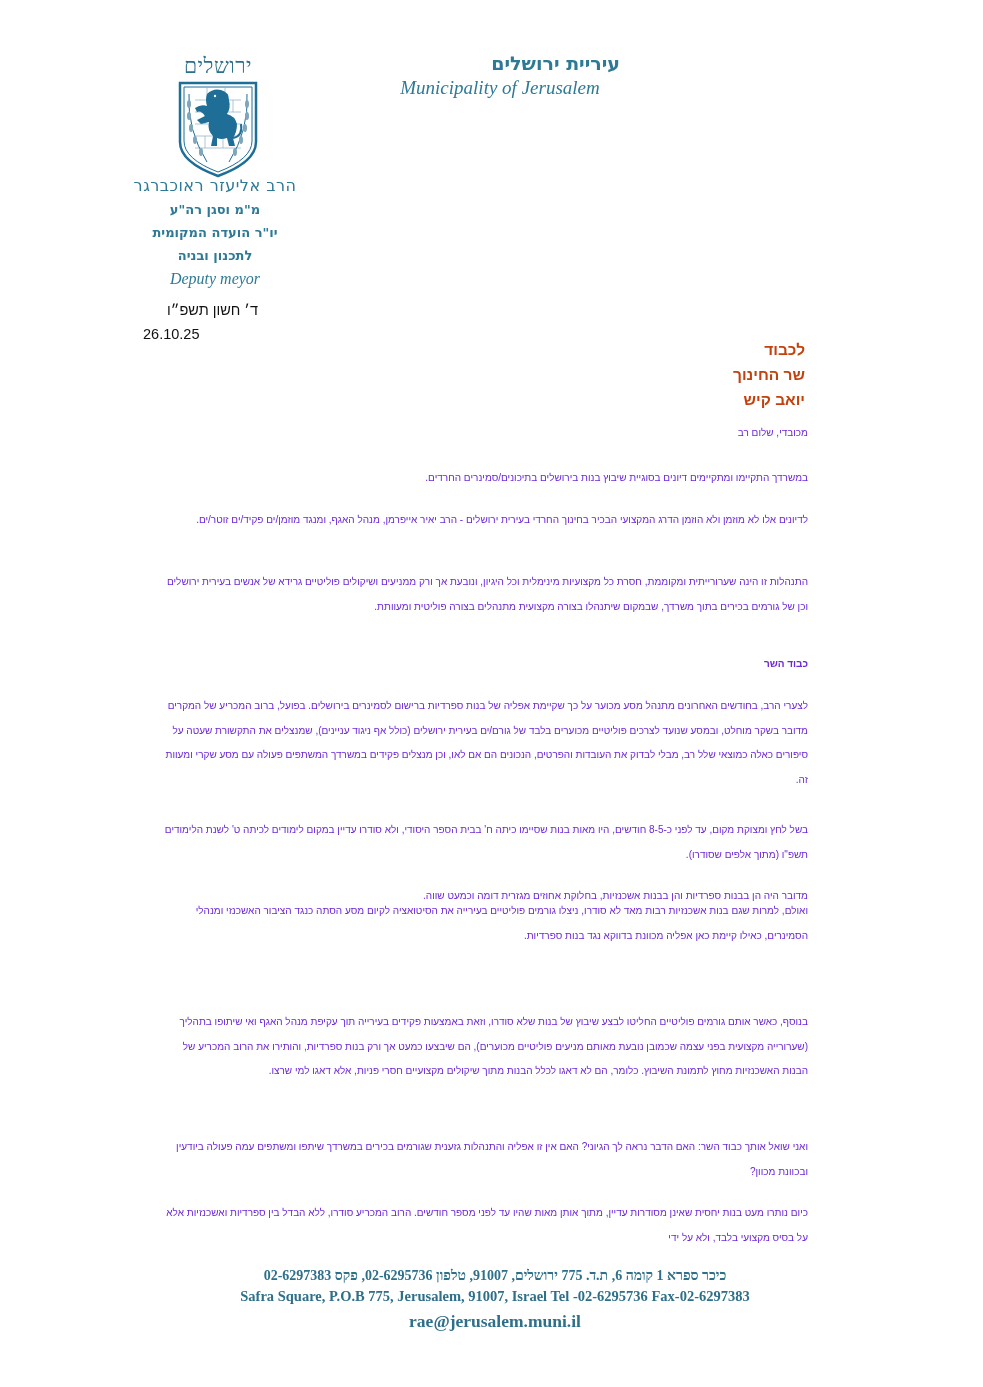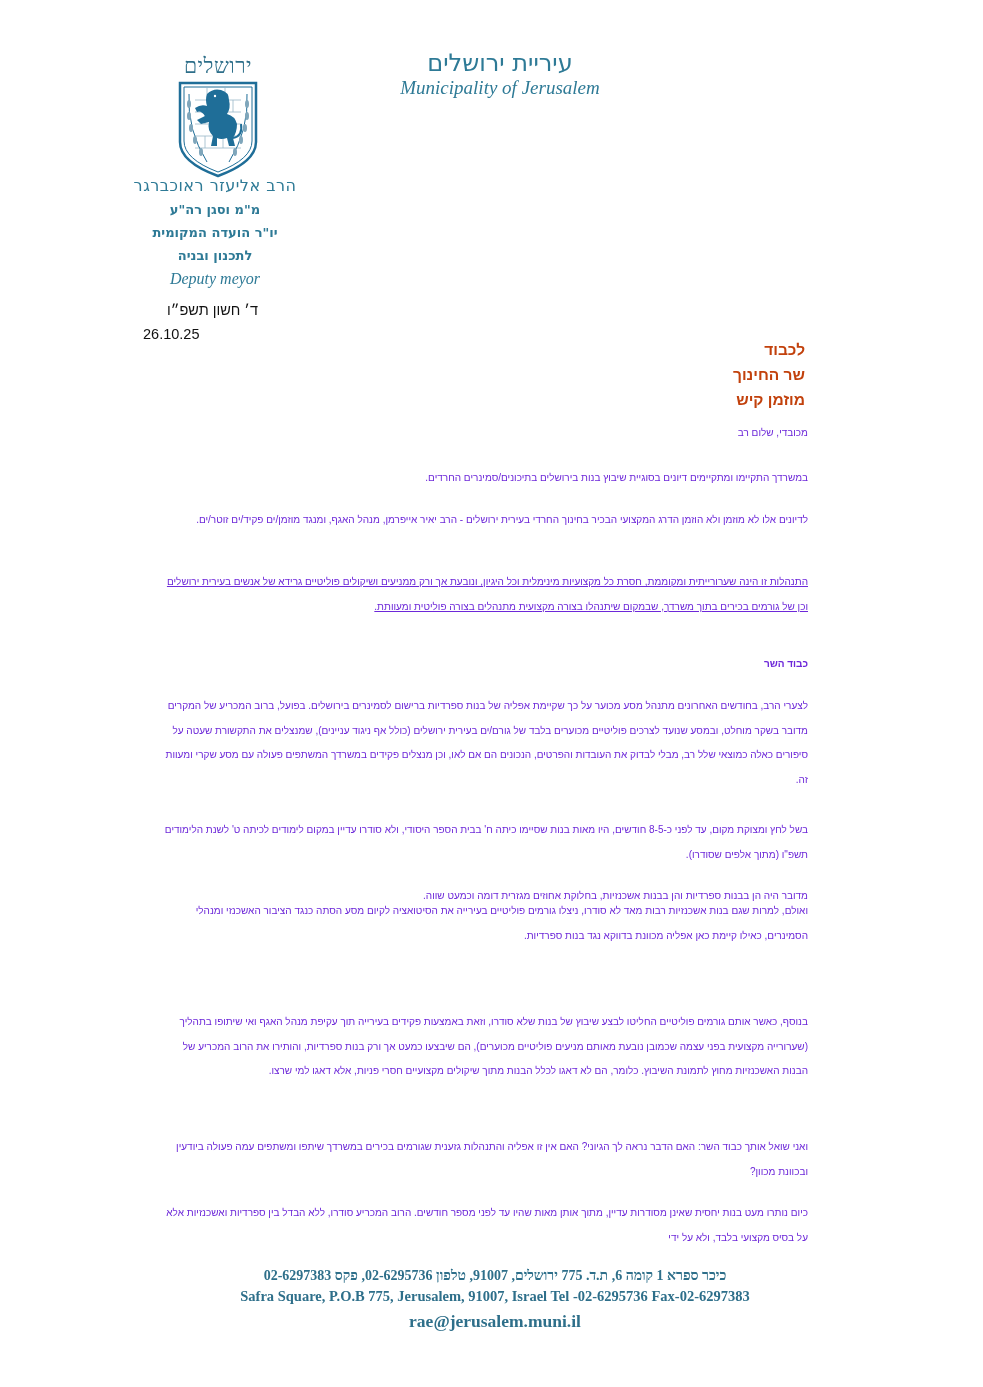--- a/index.html
+++ b/index.html
@@ -4,21 +4,21 @@
   <style>
     * { margin: 0; padding: 0; box-sizing: border-box; }
     html, body { width: 983px; height: 1387px; background: #ffffff; overflow: hidden; }
     body { position: relative; font-family: "Liberation Sans", "DejaVu Sans", sans-serif; color: #1a1a1a; }
 
     .emblem-wrap { position: absolute; left: 168px; top: 54px; width: 100px; text-align: center; }
     .emblem-title { font-family: "DejaVu Serif", serif; font-size: 21px; color: #2e6f8a; direction: rtl; line-height: 24px; letter-spacing: 0.5px; }
     .emblem-shield { display: block; margin: 2px auto 0; width: 82px; height: 98px; }
 
     .muni-block { position: absolute; left: 380px; top: 50px; width: 240px; text-align: center; }
-    .muni-he { font-family: "DejaVu Sans", sans-serif; font-weight: normal; font-size: 24px; color: #2e7a96; direction: rtl; line-height: 26px; }
+    .muni-he { font-family: "DejaVu Sans", sans-serif; font-weight: bold; font-size: 19px; color: #2e7a96; direction: rtl; line-height: 26px; text-align: right; }
     .muni-en { font-family: "Liberation Serif", serif; font-style: italic; font-size: 19px; color: #2e7a96; line-height: 24px; }
 
     .deputy-block { position: absolute; left: 110px; top: 174px; width: 210px; text-align: center; color: #2e7a96; }
     .deputy-name { font-family: "DejaVu Sans", sans-serif; font-weight: normal; font-size: 16px; direction: rtl; line-height: 24px; letter-spacing: 0.5px; }
     .deputy-line { font-family: "DejaVu Sans", sans-serif; font-weight: bold; font-size: 13px; direction: rtl; line-height: 23px; }
     .deputy-en { font-family: "Liberation Serif", serif; font-style: italic; font-size: 16px; line-height: 24px; }
 
     .date-block { position: absolute; left: 143px; top: 298px; width: 115px; direction: rtl; text-align: right; font-size: 14.5px; color: #111; line-height: 24px; }
     .date-num { direction: ltr; text-align: left; }
 
@@ -96,28 +96,28 @@
 </div>
 
 <div class="date-block">
   <div>ד׳ חשון תשפ״ו</div>
   <div class="date-num">26.10.25</div>
 </div>
 
 <div class="addressee">
   <div>לכבוד</div>
   <div>שר החינוך</div>
-  <div>מוזמן קיש</div>
+  <div>יואב קיש</div>
 </div>
 
 <div class="body-text" style="top:421px;">מכובדי, שלום רב</div>
 
 <div class="body-text" style="top:466px;">במשרדך התקיימו ומתקיימים דיונים בסוגיית שיבוץ בנות בירושלים בתיכונים/סמינרים החרדים.</div>
 <div class="body-text" style="top:508px;">לדיונים אלו לא מוזמן ולא הוזמן הדרג המקצועי הבכיר בחינוך החרדי בעירית ירושלים - הרב יאיר אייפרמן, מנהל האגף, ומנגד מוזמן/ים פקיד/ים זוטר/ים.</div>
-<div class="body-text" style="top:570px;text-decoration:underline;">התנהלות זו הינה שערורייתית ומקוממת, חסרת כל מקצועיות מינימלית וכל היגיון, ונובעת אך ורק ממניעים ושיקולים פוליטיים גרידא של אנשים בעירית ירושלים וכן של גורמים בכירים בתוך משרדך, שבמקום שיתנהלו בצורה מקצועית מתנהלים בצורה פוליטית ומעוותת.</div>
+<div class="body-text" style="top:570px;">התנהלות זו הינה שערורייתית ומקוממת, חסרת כל מקצועיות מינימלית וכל היגיון, ונובעת אך ורק ממניעים ושיקולים פוליטיים גרידא של אנשים בעירית ירושלים וכן של גורמים בכירים בתוך משרדך, שבמקום שיתנהלו בצורה מקצועית מתנהלים בצורה פוליטית ומעוותת.</div>
 <div class="body-text p-heading" style="top:652px;">כבוד השר</div>
 <div class="body-text" style="top:694px;">לצערי הרב, בחודשים האחרונים מתנהל מסע מכוער על כך שקיימת אפליה של בנות ספרדיות ברישום לסמינרים בירושלים. בפועל, ברוב המכריע של המקרים מדובר בשקר מוחלט, ובמסע שנועד לצרכים פוליטיים מכוערים בלבד של גורם/ים בעירית ירושלים (כולל אף ניגוד עניינים), שמנצלים את התקשורת שעטה על סיפורים כאלה כמוצאי שלל רב, מבלי לבדוק את העובדות והפרטים, הנכונים הם אם לאו, וכן מנצלים פקידים במשרדך המשתפים פעולה עם מסע שקרי ומעוות זה.</div>
 <div class="body-text" style="top:818px;">בשל לחץ ומצוקת מקום, עד לפני כ-8-5 חודשים, היו מאות בנות שסיימו כיתה ח' בבית הספר היסודי, ולא סודרו עדיין במקום לימודים לכיתה ט' לשנת הלימודים תשפ"ו (מתוך אלפים שסודרו).</div>
 <div class="body-text" style="top:884px;">מדובר היה הן בבנות ספרדיות והן בבנות אשכנזיות, בחלוקת אחוזים מגזרית דומה וכמעט שווה.</div>
 <div class="body-text" style="top:899px;text-align:right;">ואולם, למרות שגם בנות אשכנזיות רבות מאד לא סודרו, ניצלו גורמים פוליטיים בעירייה את הסיטואציה לקיום מסע הסתה כנגד הציבור האשכנזי ומנהלי הסמינרים, כאילו קיימת כאן אפליה מכוונת בדווקא נגד בנות ספרדיות.</div>
 <div class="body-text" style="top:1010px;">בנוסף, כאשר אותם גורמים פוליטיים החליטו לבצע שיבוץ של בנות שלא סודרו, וזאת באמצעות פקידים בעירייה תוך עקיפת מנהל האגף ואי שיתופו בתהליך (שערורייה מקצועית בפני עצמה שכמובן נובעת מאותם מניעים פוליטיים מכוערים), הם שיבצעו כמעט אך ורק בנות ספרדיות, והותירו את הרוב המכריע של הבנות האשכנזיות מחוץ לתמונת השיבוץ. כלומר, הם לא דאגו לכלל הבנות מתוך שיקולים מקצועיים חסרי פניות, אלא דאגו למי שרצו.</div>
 <div class="body-text" style="top:1135px;">ואני שואל אותך כבוד השר: האם הדבר נראה לך הגיוני? האם אין זו אפליה והתנהלות גזענית שגורמים בכירים במשרדך שיתפו ומשתפים עמה פעולה ביודעין ובכוונת מכוון?</div>
 <div class="body-text" style="top:1201px;">כיום נותרו מעט בנות יחסית שאינן מסודרות עדיין, מתוך אותן מאות שהיו עד לפני מספר חודשים. הרוב המכריע סודרו, ללא הבדל בין ספרדיות ואשכנזיות אלא על בסיס מקצועי בלבד, ולא על ידי</div>
 
 <div class="footer">

